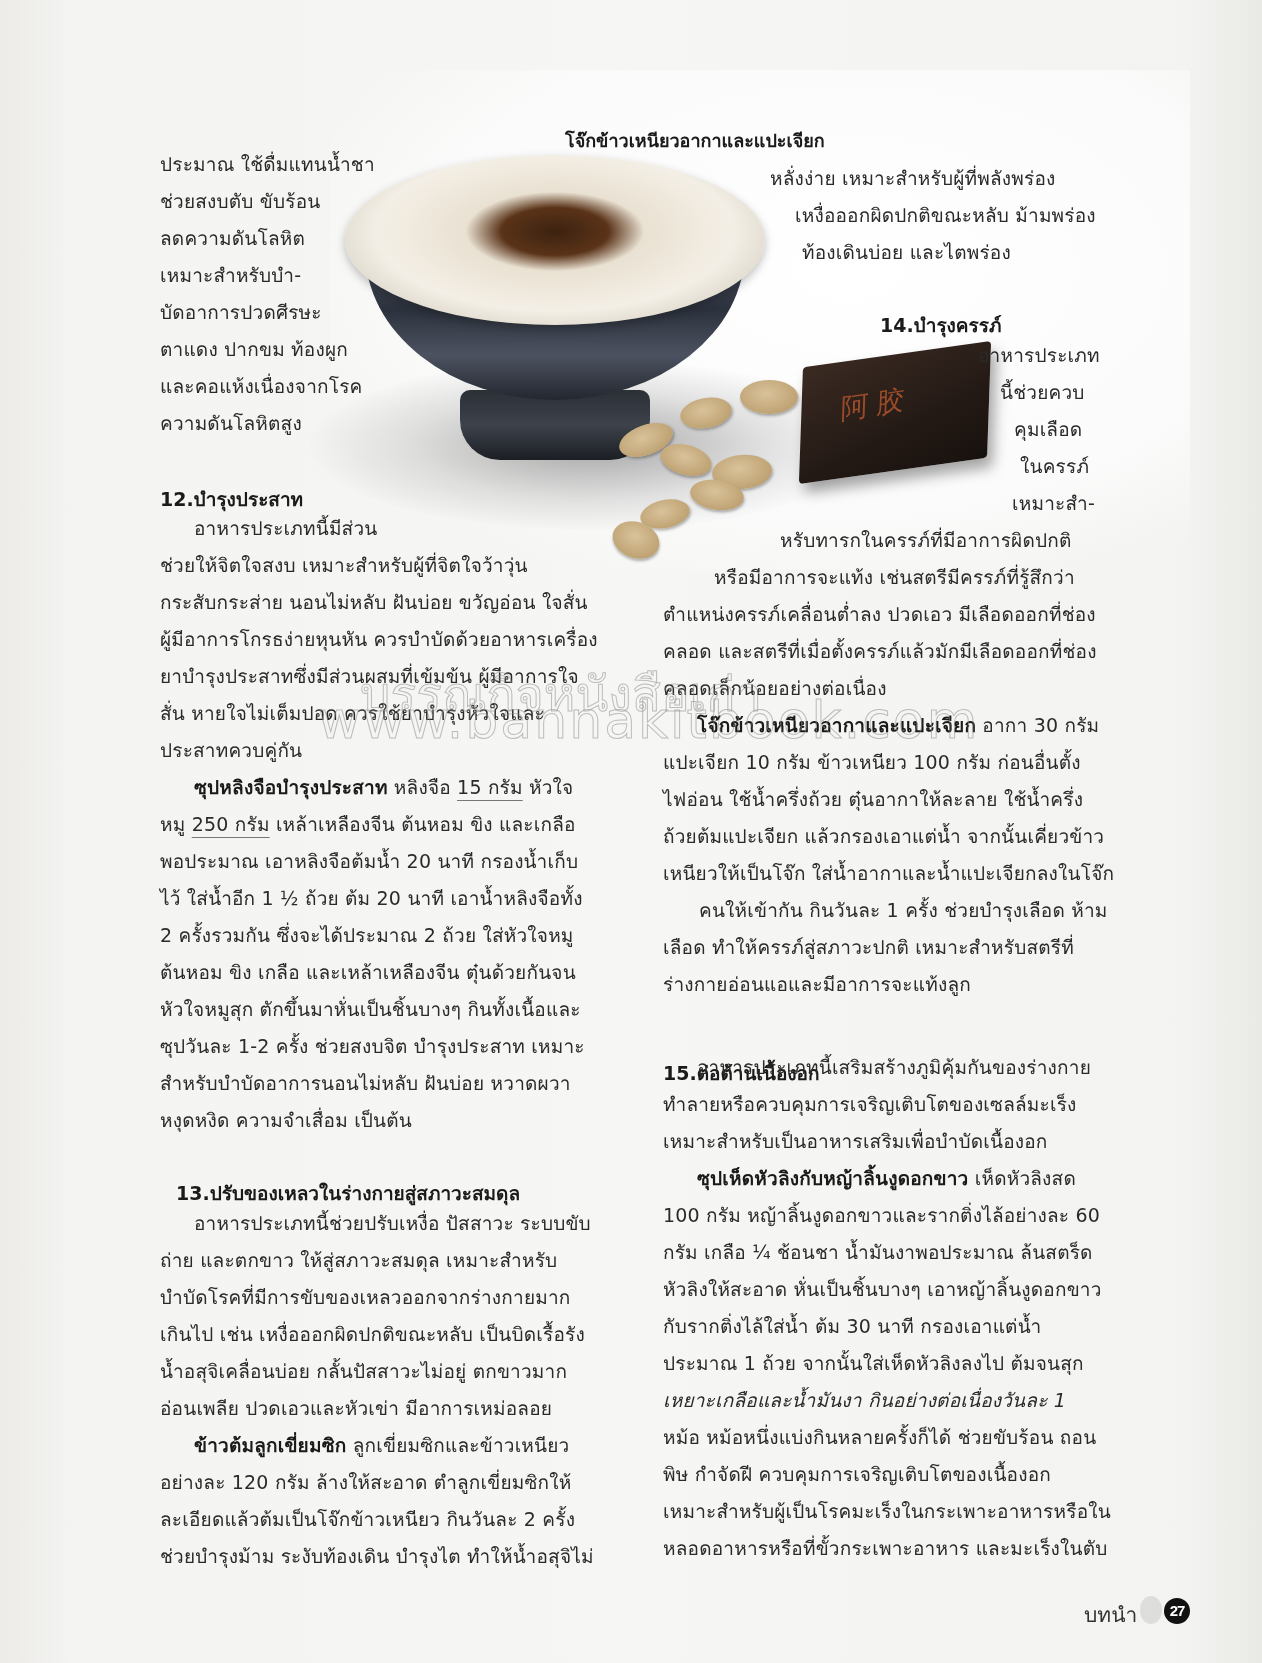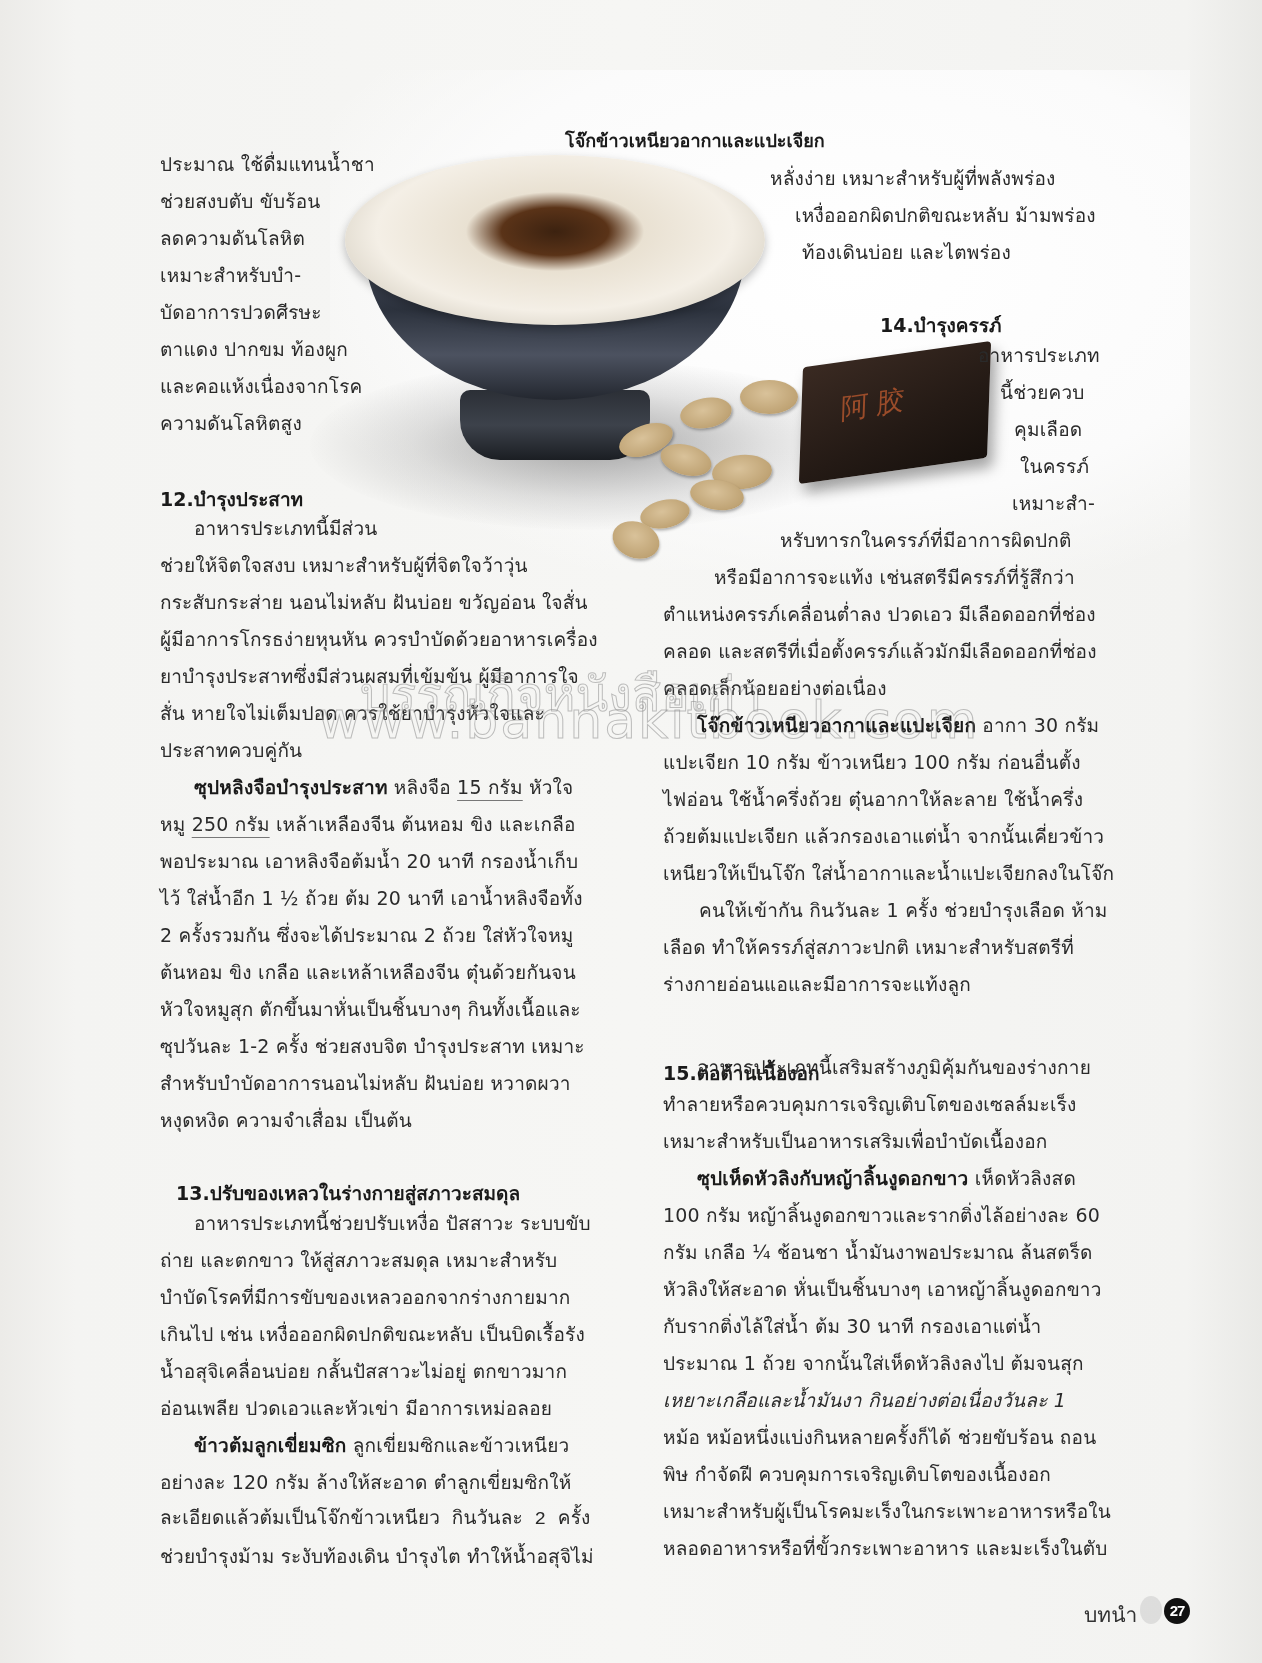--- a/index.html
+++ b/index.html
@@ -148,21 +148,21 @@
   <div class="p" style="left:194px;top:1205px;">อาหารประเภทนี้ช่วยปรับเหงื่อ ปัสสาวะ ระบบขับ</div>
   <div class="p" style="left:160px;top:1242px;">ถ่าย    และตกขาว    ให้สู่สภาวะสมดุล    เหมาะสำหรับ</div>
   <div class="p" style="left:160px;top:1279px;">บำบัดโรคที่มีการขับของเหลวออกจากร่างกายมาก</div>
   <div class="p" style="left:160px;top:1316px;">เกินไป เช่น เหงื่อออกผิดปกติขณะหลับ เป็นบิดเรื้อรัง</div>
   <div class="p" style="left:160px;top:1353px;">น้ำอสุจิเคลื่อนบ่อย    กลั้นปัสสาวะไม่อยู่    ตกขาวมาก</div>
   <div class="p" style="left:160px;top:1390px;">อ่อนเพลีย ปวดเอวและหัวเข่า มีอาการเหม่อลอย</div>
   <div class="p" style="left:194px;top:1427px;text-align:center;">
     <span class="b">ข้าวต้มลูกเขี่ยมซิก</span><span>   ลูกเขี่ยมซิกและข้าวเหนียว</span>
   </div>
   <div class="p" style="left:160px;top:1464px;">อย่างละ  120  กรัม  ล้างให้สะอาด  ตำลูกเขี่ยมซิกให้</div>
-  <div class="p" style="left:160px;top:1501px;font-family:Liberation Mono, monospace;">ละเอียดแล้วต้มเป็นโจ๊กข้าวเหนียว  กินวันละ  2  ครั้ง</div>
+  <div class="p" style="left:160px;top:1501px;">ละเอียดแล้วต้มเป็นโจ๊กข้าวเหนียว  กินวันละ  2  ครั้ง</div>
   <div class="p" style="left:160px;top:1538px;">ช่วยบำรุงม้าม ระงับท้องเดิน บำรุงไต ทำให้น้ำอสุจิไม่</div>
 </div>
 
 <div>
   <div class="h" style="left:880px;top:310px;">14.บำรุงครรภ์</div>
   <div class="p" style="left:978px;top:337px;">อาหารประเภท</div>
   <div class="p" style="left:1000px;top:374px;">นี้ช่วยควบ</div>
   <div class="p" style="left:1014px;top:411px;">คุมเลือด</div>
   <div class="p" style="left:1020px;top:448px;">ในครรภ์</div>
   <div class="p" style="left:1012px;top:485px;">เหมาะสำ-</div>

